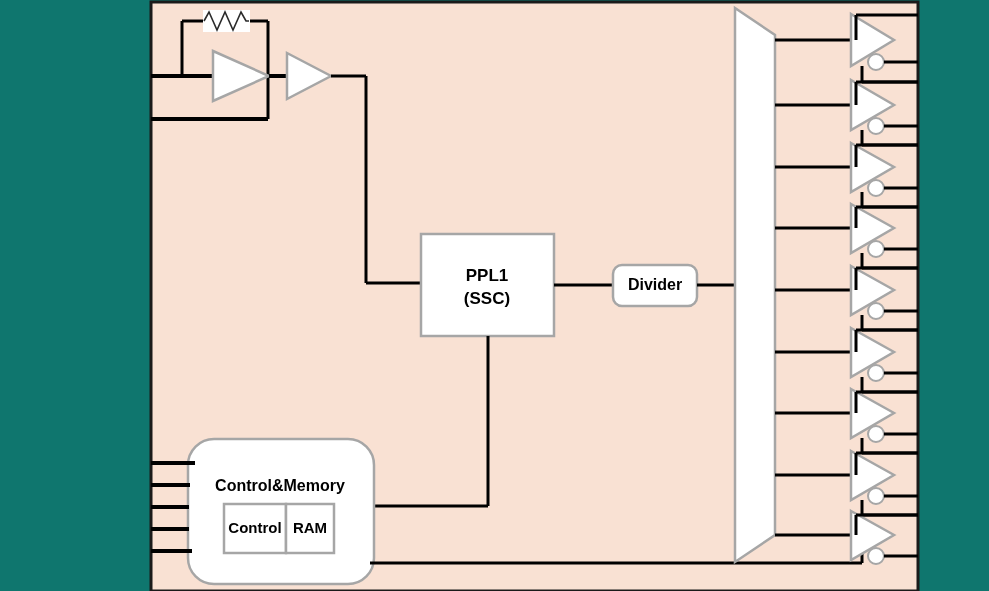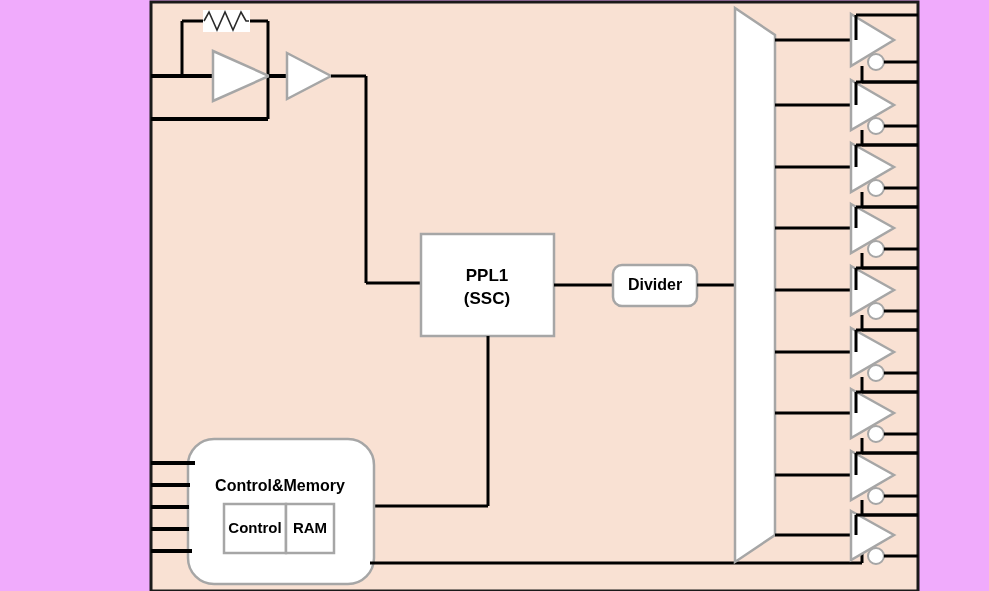--- a/index.html
+++ b/index.html
@@ -4,21 +4,21 @@
 <style>
   html, body {
     margin: 0;
     padding: 0;
     background: #000000;
   }
   #stage {
     position: relative;
     width: 989px;
     height: 591px;
-    background: #f0abfc;
+    background: #0f766e;
     overflow: hidden;
     font-family: "Liberation Sans", sans-serif;
   }
   #chip-svg {
     position: absolute;
     left: 0;
     top: 0;
     width: 989px;
     height: 591px;
     display: block;

